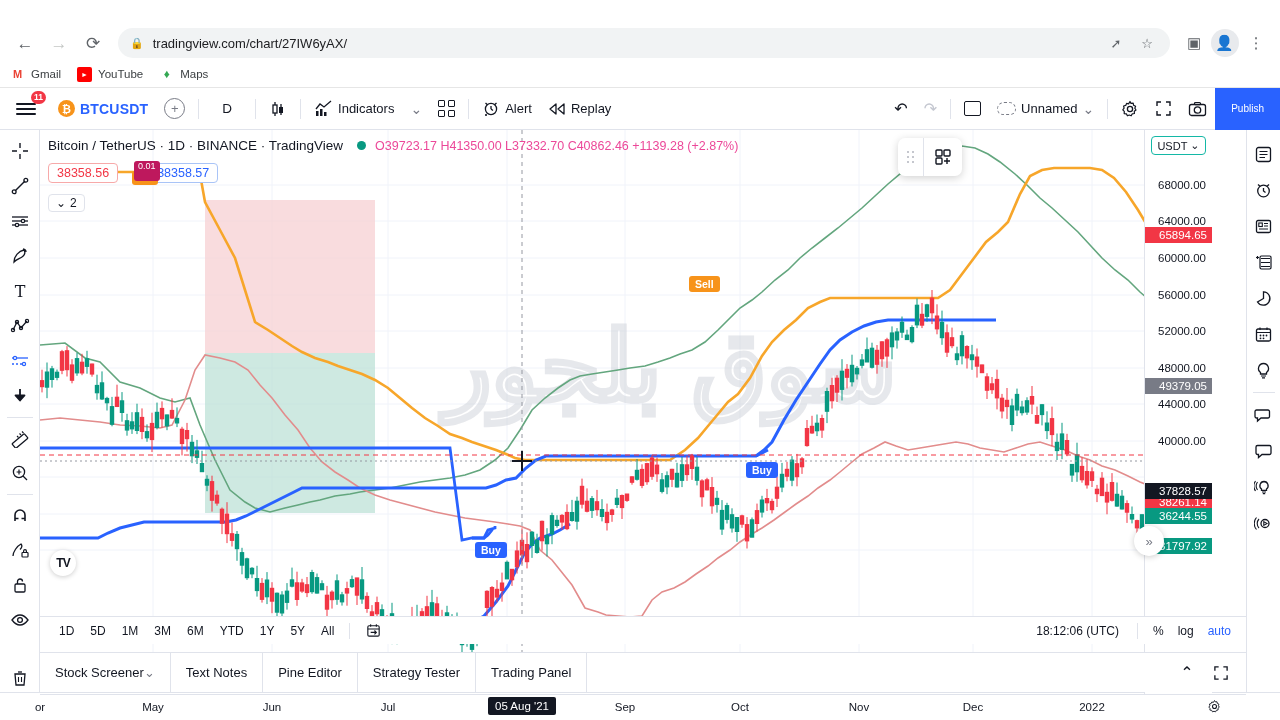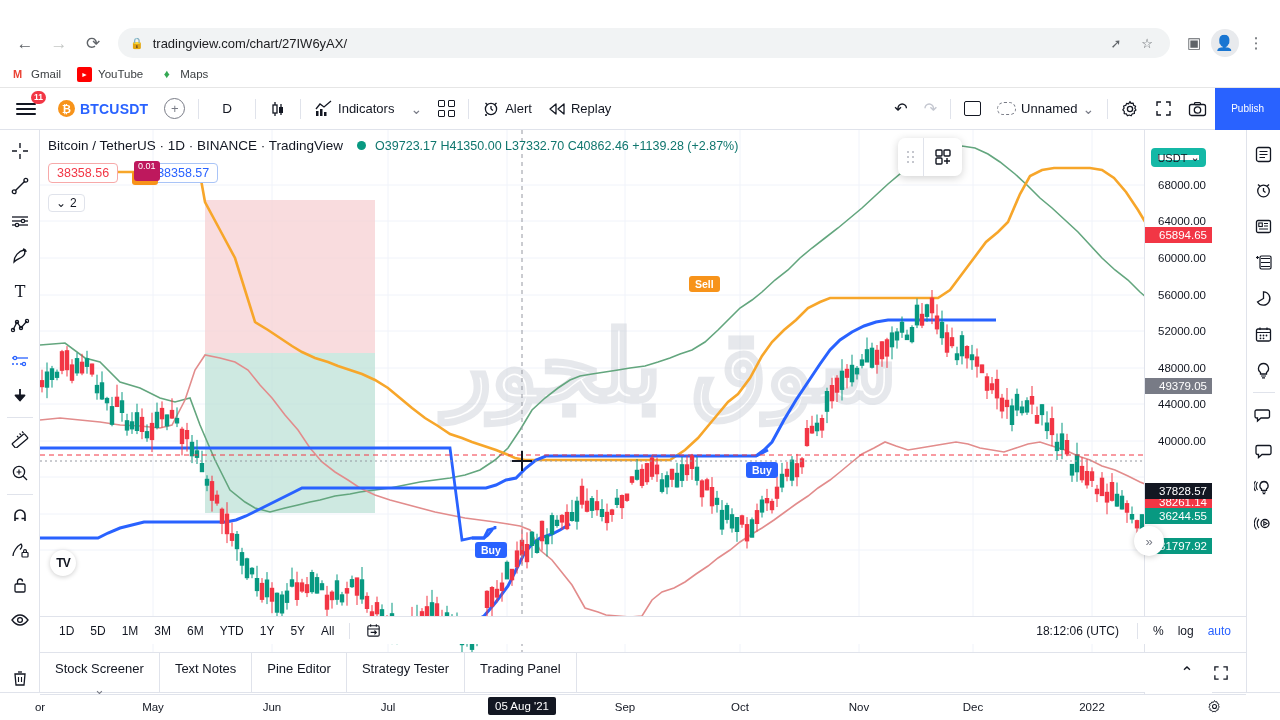--- a/index.html
+++ b/index.html
@@ -127,21 +127,21 @@
   }
   .time-scale {
     position: absolute; bottom: 0; left: 40px; width: 1206px; height: 26px;
     border-top: 1px solid #e0e3eb; background: #fff; z-index: 7;
   }
 
   .legend { position: absolute; top: 8px; left: 8px; z-index: 5; }
   .legend-line1 { display: flex; align-items: center; gap: 0; font-size: 13.5px; color: #131722; white-space: nowrap;}
   .leg-title { font-weight: 400; }
   .leg-dot { width: 9px; height: 9px; border-radius: 50%; background: #089981; margin: 0 9px 0 14px; }
-  .ohlc { font-size: 12.5px; color: #0f766e; white-space: nowrap; }
+  .ohlc { font-size: 12.5px; color: #ec4899; white-space: nowrap; }
   .pricebox-row { display:flex; align-items:center; gap:0; margin-top:10px; position: relative;}
   .pbox {
     border-radius: 4px; padding: 2px 8px; font-size: 12.5px; background: #fff;
   }
   .pbox.sell { border: 1px solid #f7a9a9; color: #f23645; }
   .pbox.buy { border: 1px solid #a9c4f7; color: #2962ff; margin-left: 30px;}
   .qty-tag {
     position: absolute; left: 86px; top: -2px; background: #be185d; color: #fff;
     font-size: 9px; border-radius: 3px; padding: 1px 4px 10px 4px; z-index: 2;
     line-height: 1;
@@ -183,22 +183,22 @@
     position: absolute; right: 6px; font-size: 11.5px; color: #131722; transform: translateY(-50%);
     white-space: nowrap;
   }
   .px-badge {
     position: absolute; right: 0; left: 0; transform: translateY(-50%);
     font-size: 11.5px; color: #fff; padding: 2px 5px; white-space: nowrap;
     text-align: right;
     margin-top: 30px;
   }
   .px-cur-sel { position:absolute; top:6px; left:6px; right:6px; height:19px;
-    border:7px solid #14b8a6; border-radius:4px; display:flex; align-items:center;
-    justify-content:center; gap:3px; font-size:11px; color:#131722;margin-top:12px; }
+    border:1px solid #14b8a6; border-radius:4px; display:flex; align-items:center;
+    justify-content:center; gap:3px; font-size:11px; color:#131722; }
 
   .ts-lbl {
     position: absolute; top: 6px; font-size: 11.5px; color: #131722;
     transform: translateX(-50%); white-space: nowrap;
   }
   .ts-badge {
     position: absolute; top: 2px; transform: translateX(-50%); background: #131722; color: #fff;
     font-size: 11.5px; padding: 3px 7px; border-radius: 2px; white-space: nowrap;
   }
   .ts-gear { position: absolute; right: 24px; top: 4px; color: #131722; }
@@ -215,22 +215,22 @@
   .clock-txt { font-size: 12px; color: #131722; margin-right: 10px; }
   .rbtn { font-size: 12px; color: #131722; padding: 2px 7px; }
   .rbtn.on { color: #2962ff; }
 
   
   .bottom-panel {
     position: absolute; top: 652px; left: 40px; width: 1206px; height: 40px;
     border-top: 1px solid #e0e3eb; background:#fff; display:flex; align-items:center; z-index: 10;
   }
   .bp-tab {
-    height: 40px; display:flex; align-items:center; gap:6px; padding: 8px 15px;
-    font-size: 13px; color: #131722; border-right: 1px solid #e0e3eb; flex-direction: column;
+    height: 40px; display:flex; align-items:center; gap:0; padding: 0 15px;
+    font-size: 13px; color: #131722; border-right: 1px solid #e0e3eb;
   }
   .bp-spacer { flex:1 1 auto; }
   .bp-ico { width: 34px; height: 40px; display:flex; align-items:center; justify-content:center; color:#131722;}
   .bottom-strip {
     position:absolute; top: 692px; left:0; width:1280px; height: 28px; background:#fff;
     border-top: 1px solid #e0e3eb;
   }
   .trash-tool { position: absolute; left: 3px; top: 663px; width: 34px; height: 30px;
     display:flex; align-items:center; justify-content:center; color:#131722; z-index: 11;}
 

